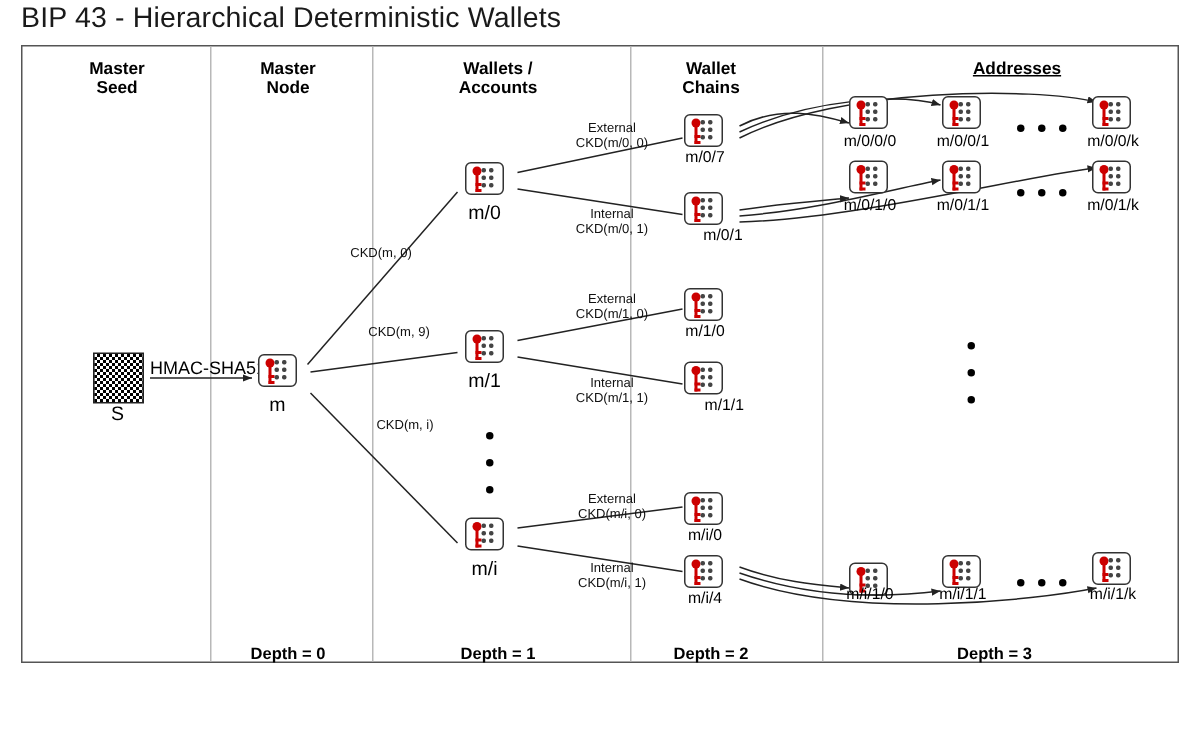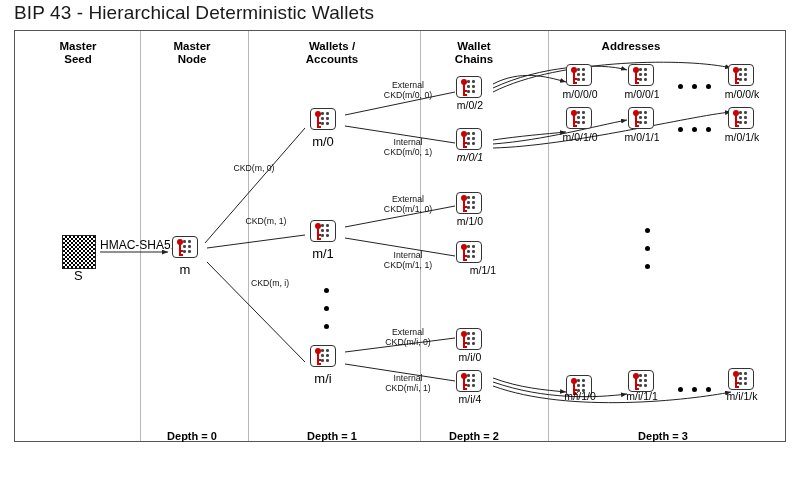--- a/index.html
+++ b/index.html
@@ -217,21 +217,21 @@
 
   <div class="vsep" style="left:140px;"></div>
   <div class="vsep" style="left:248px;"></div>
   <div class="vsep" style="left:420px;"></div>
   <div class="vsep" style="left:548px;"></div>
 
   <div class="colhead" style="left:38px; top:40px; width:80px;">Master<br>Seed</div>
   <div class="colhead" style="left:152px; top:40px; width:80px;">Master<br>Node</div>
   <div class="colhead" style="left:292px; top:40px; width:80px;">Wallets /<br>Accounts</div>
   <div class="colhead" style="left:434px; top:40px; width:80px;">Wallet<br>Chains</div>
-  <div class="colhead" style="left:571px; top:40px; width:120px;">Addresses</div>
+  <div class="colhead" style="left:618px; top:40px; width:120px;text-decoration:underline;">Addresses</div>
 
   <div class="depth" style="left:152px; top:430px; width:80px;">Depth = 0</div>
   <div class="depth" style="left:292px; top:430px; width:80px;">Depth = 1</div>
   <div class="depth" style="left:434px; top:430px; width:80px;">Depth = 2</div>
   <div class="depth" style="left:603px; top:430px; width:120px;">Depth = 3</div>
 
   <svg class="wires">
     <defs>
       <marker id="arrow" markerWidth="7" markerHeight="7" refX="6" refY="2.4" orient="auto">
         <path d="M0,0 L6,2.4 L0,4.8 z" fill="#222"></path>
@@ -284,21 +284,21 @@
         <i style="left:5px;top:0"></i>
         <i style="left:0;top:5px"></i>
         <i style="left:5px;top:5px"></i>
         <i style="left:0;top:10px"></i>
         <i style="left:5px;top:10px"></i>
       </div>
   </div>
   <div class="node-label" style="left:165px; top:262px; width:40px;">m</div>
 
   <div class="edge-label" style="left:222px; top:163px; width:64px;">CKD(m, 0)</div>
-  <div class="edge-label" style="left:234px; top:216px; width:64px;">CKD(m, 1)</div>
+  <div class="edge-label" style="left:234px; top:216px; width:64px;">CKD(m, 9)</div>
   <div class="edge-label" style="left:238px; top:278px; width:64px;">CKD(m, i)</div>
 
   <div class="key-icon" style="left:310px; top:108px;">
     <div class="kred">
         <div class="head"></div>
         <div class="shaft"></div>
         <div class="t1"></div>
         <div class="t2"></div>
       </div>
     <div class="dots">
@@ -370,39 +370,39 @@
       </div>
     <div class="dots">
         <i style="left:0;top:0"></i>
         <i style="left:5px;top:0"></i>
         <i style="left:0;top:5px"></i>
         <i style="left:5px;top:5px"></i>
         <i style="left:0;top:10px"></i>
         <i style="left:5px;top:10px"></i>
       </div>
   </div>
-  <div class="node-label small" style="left:444px; top:99px; width:52px;">m/0/2</div>
+  <div class="node-label small" style="left:444px; top:99px; width:52px;">m/0/7</div>
 
   <div class="key-icon" style="left:456px; top:128px;">
     <div class="kred">
         <div class="head"></div>
         <div class="shaft"></div>
         <div class="t1"></div>
         <div class="t2"></div>
       </div>
     <div class="dots">
         <i style="left:0;top:0"></i>
         <i style="left:5px;top:0"></i>
         <i style="left:0;top:5px"></i>
         <i style="left:5px;top:5px"></i>
         <i style="left:0;top:10px"></i>
         <i style="left:5px;top:10px"></i>
       </div>
   </div>
-  <div class="node-label small" style="left:444px; top:151px; width:52px;font-style:italic;">m/0/1</div>
+  <div class="node-label small" style="left:456px; top:151px; width:52px;">m/0/1</div>
 
   <div class="key-icon" style="left:456px; top:192px;">
     <div class="kred">
         <div class="head"></div>
         <div class="shaft"></div>
         <div class="t1"></div>
         <div class="t2"></div>
       </div>
     <div class="dots">
         <i style="left:0;top:0"></i>

